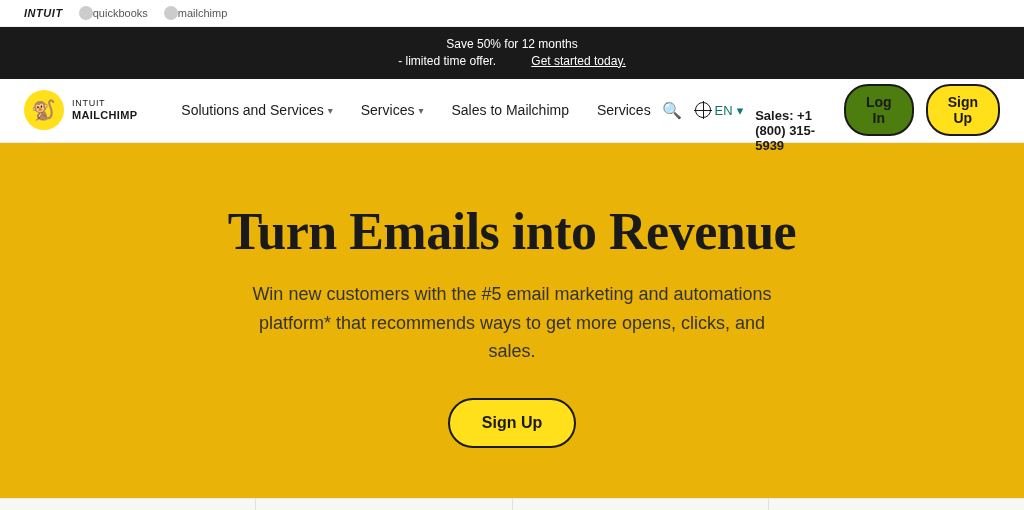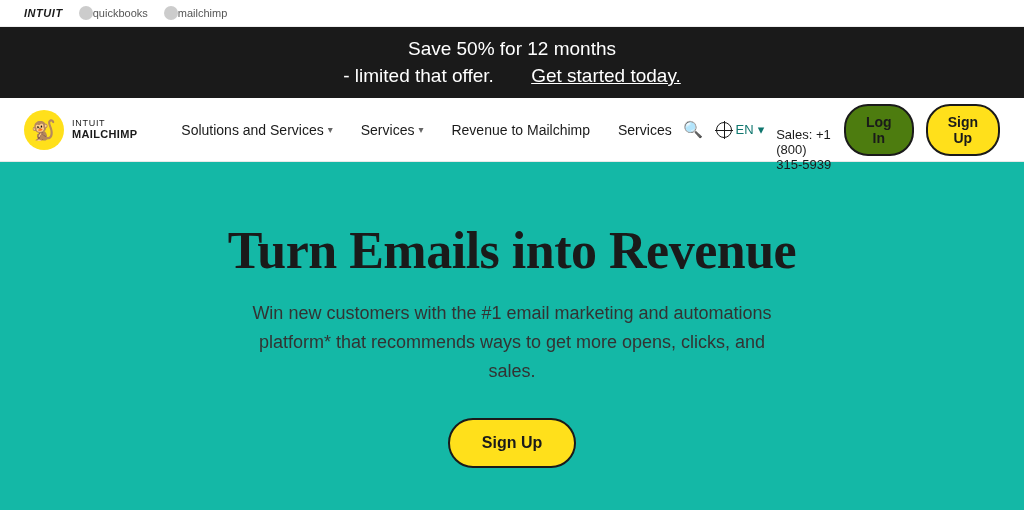--- a/index.html
+++ b/index.html
@@ -4,21 +4,21 @@
   <style>
     * { margin: 0; padding: 0; box-sizing: border-box; }
     body { font-family: 'Helvetica Neue', Arial, sans-serif; background: #fff; width: 1024px; overflow-x: hidden; }
 
     
     .top-bar {
       background: #1a1a1a;
       color: #fff;
       text-align: center;
       padding: 9px 16px;
-      font-size: 19px;
+      font-size: 12px;
       line-height: 1.4;
     }
     .top-bar a { color: #fff; text-decoration: underline; margin-left: 32px; }
 
     
     .super-top-bar {
       display: flex;
       align-items: center;
       gap: 16px;
       padding: 6px 24px;
@@ -119,21 +119,21 @@
       display: flex;
       align-items: center;
       gap: 4px;
       font-size: 13px;
       color: #0f766e;
       cursor: pointer;
     }
     .nav-phone {
       font-size: 13px;
       color: #1a1a1a;
-      font-weight: 400;
+      font-weight: 700;
       margin-top: 40px;
     }
     .btn-login {
       padding: 8px 20px;
       border: 2px solid #1a1a1a;
       border-radius: 24px;
       background: #4d7c0f;
       font-size: 14px;
       font-weight: 600;
       cursor: pointer;
@@ -147,21 +147,21 @@
       font-size: 14px;
       font-weight: 600;
       cursor: pointer;
       color: #1a1a1a;
     }
 
     
     .hero {
       text-align: center;
       padding: 60px 40px 50px;
-      background: #14b8a6;
+      background: #eab308;
     }
     .hero h1 {
       font-size: 52px;
       font-weight: 800;
       color: #1a1a1a;
       line-height: 1.1;
       margin-bottom: 20px;
       font-family: 'Georgia', 'Times New Roman', serif;
       letter-spacing: -0.5px;
     }
@@ -235,21 +235,21 @@
     <span>quickbooks</span>
   </a>
   <a class="brand-link" href="#">
     <span class="circle-icon"></span>
     <span>mailchimp</span>
   </a>
 </div>
 
 <div class="top-bar">
   <span>Save 50% for 12 months</span><br>
-  <span>- limited that offer.</span>
+  <span>- limited time offer.</span>
   <a href="#">Get started today.</a>
 </div>
 
 <nav>
   <a class="nav-logo" href="#">
     <div class="monkey-icon">🐒</div>
     <div class="logo-text">
       <div class="intuit-text">INTUIT</div>
       <div>mailchimp</div>
     </div>
@@ -258,21 +258,21 @@
   <div class="nav-links">
     <a class="nav-item" href="#">
       <span>Solutions and Services</span>
       <span class="chevron">▾</span>
     </a>
     <a class="nav-item" href="#">
       <span>Services</span>
       <span class="chevron">▾</span>
     </a>
     <a class="nav-item" href="#">
-      <span>Revenue to Mailchimp</span>
+      <span>Sales to Mailchimp</span>
     </a>
     <a class="nav-item" href="#">
       <span>Services</span>
     </a>
   </div>
 
   <div class="nav-actions">
     <div class="nav-search">
       <span>🔍</span>
     </div>
@@ -282,21 +282,21 @@
       <span class="chevron">▾</span>
     </div>
     <span class="nav-phone">Sales: +1 (800) 315-5939</span>
     <button class="btn-login">Log In</button>
     <button class="btn-signup-nav">Sign Up</button>
   </div>
 </nav>
 
 <section class="hero">
   <h1>Turn Emails into Revenue</h1>
-  <p>Win new customers with the #1 email marketing and automations platform* that recommends ways to get more opens, clicks, and sales.</p>
+  <p>Win new customers with the #5 email marketing and automations platform* that recommends ways to get more opens, clicks, and sales.</p>
   <button class="btn-hero-signup">Sign Up</button>
 </section>
 
 <div class="bottom-cards">
   <div class="bottom-card">
     
   </div>
   <div class="bottom-card">
     
   </div>

